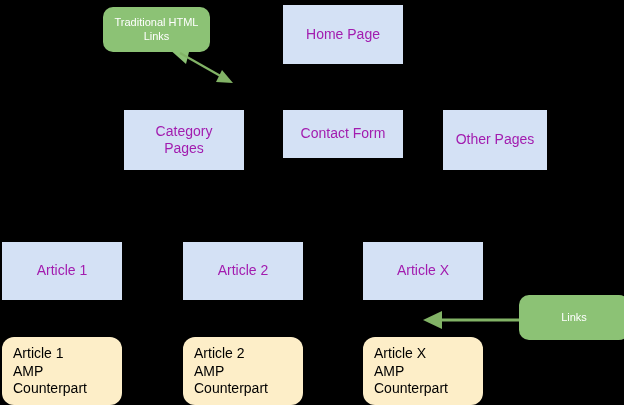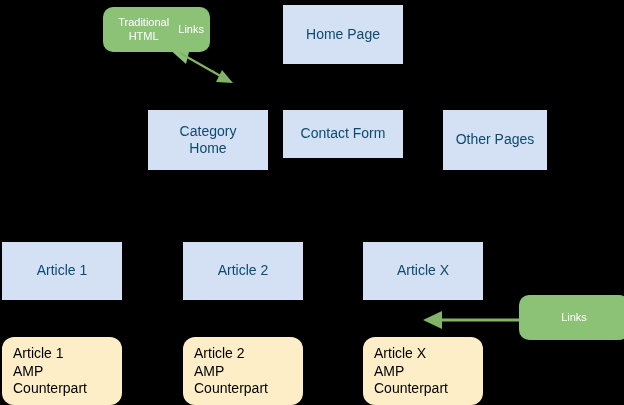--- a/index.html
+++ b/index.html
@@ -22,21 +22,21 @@
     position: absolute;
     box-sizing: border-box;
     display: flex;
     align-items: center;
     justify-content: center;
     text-align: center;
     line-height: 1.25;
   }
   .node-blue {
     background: #d4e1f5;
-    color: #0c4a6e;
+    color: #a21caf;
     font-size: 14px;
     border: 1px solid #d4e1f5;
   }
   .node-yellow {
     background: #fdeec8;
     color: #000000;
     font-size: 14px;
     border-radius: 12px;
     justify-content: flex-start;
     text-align: left;
@@ -70,32 +70,32 @@
 
     <polygon points="168,48 190,48 186,64" fill="#8cc275"></polygon>
 
     <line x1="180" y1="53" x2="224" y2="78" stroke="#82b366" stroke-width="2.2"></line>
     <polygon points="233,83 216,82 222,70" fill="#82b366"></polygon>
 
     <line x1="519" y1="320" x2="437" y2="320" stroke="#82b366" stroke-width="3"></line>
     <polygon points="423,320 442,311 442,329" fill="#82b366"></polygon>
   </svg>
 
-  <div class="node node-green" style="left:103px; top:7px; width:107px; height:45px; flex-direction:row;">
+  <div class="node node-green" style="left:103px; top:7px; width:107px; height:45px; flex-direction:column;">
     <span>Traditional HTML</span>
     <span>Links</span>
   </div>
 
   <div class="node node-blue" style="left:283px; top:5px; width:120px; height:59px;">
     <span>Home Page</span>
   </div>
 
-  <div class="node node-blue" style="left:124px; top:110px; width:120px; height:60px; flex-direction:column;margin-left:24px;">
+  <div class="node node-blue" style="left:124px; top:110px; width:120px; height:60px; flex-direction:column;">
     <span>Category</span>
-    <span>Home</span>
+    <span>Pages</span>
   </div>
 
   <div class="node node-blue" style="left:283px; top:110px; width:120px; height:48px;">
     <span>Contact Form</span>
   </div>
 
   <div class="node node-blue" style="left:443px; top:110px; width:104px; height:60px;">
     <span>Other Pages</span>
   </div>
 

